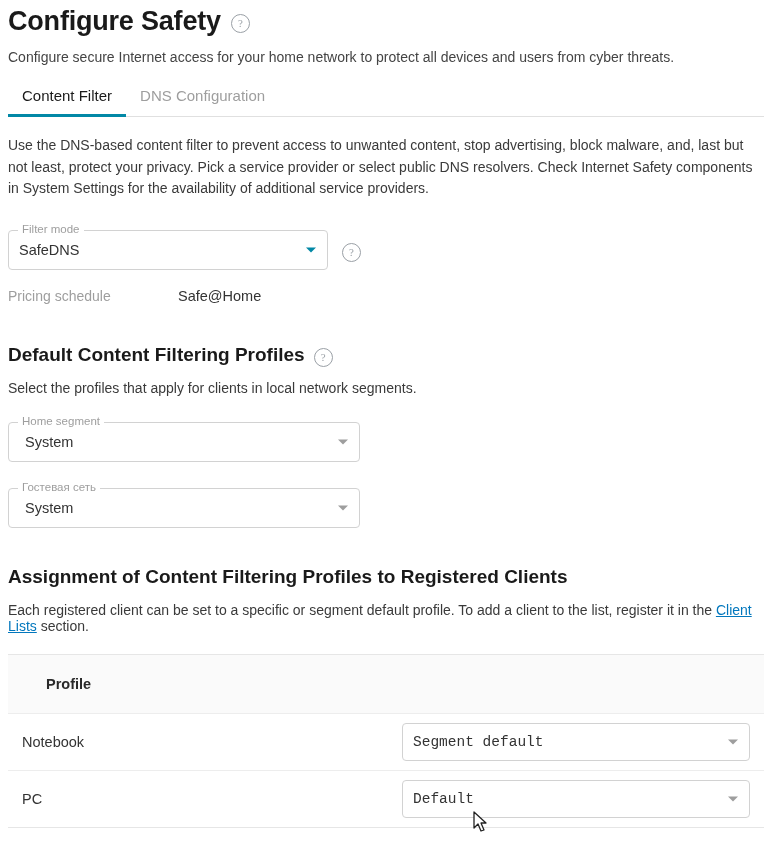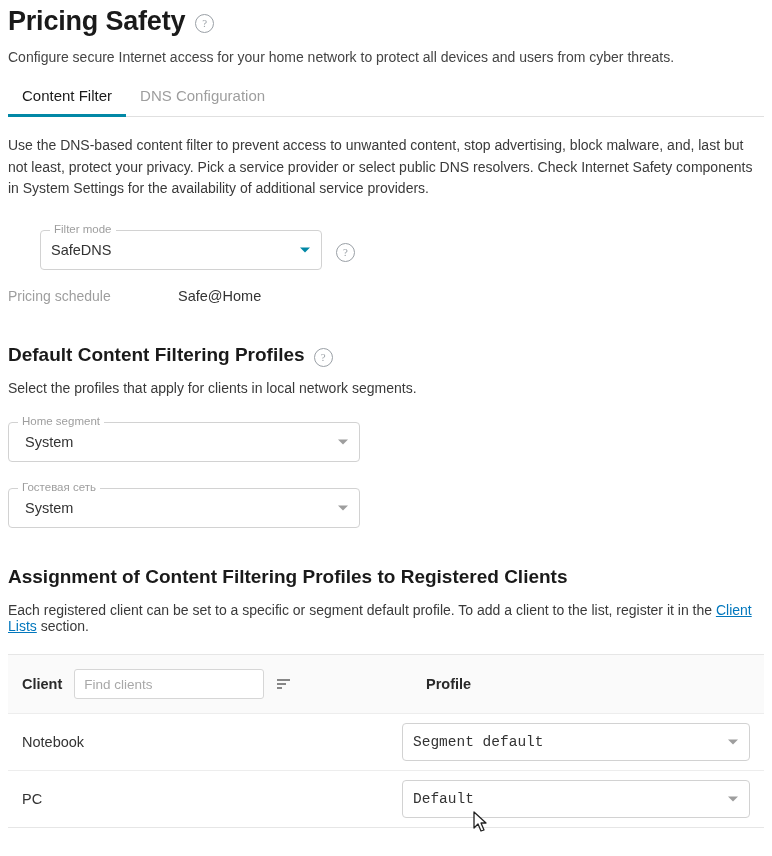--- a/index.html
+++ b/index.html
@@ -127,22 +127,21 @@
   .caret.teal {
     border-top-color: #0288a6;
   }
   .filter-mode-row {
     margin-top: 30px;
     display: flex;
     align-items: center;
     gap: 14px;
   }
   .filter-mode-field {
-    width: 282px;
-    margin-left: 32px;
+    width: 320px;
   }
   
   .info-row {
     display: flex;
     align-items: center;
     margin-top: 18px;
   }
   .info-label {
     width: 170px;
     color: #9e9e9e;
@@ -284,21 +283,21 @@
     height: 26px;
     pointer-events: none;
   }
 </style>
 </head>
 <body>
 
 <div class="page">
 
   <div class="title-row">
-    <div class="page-title">Pricing Safety</div>
+    <div class="page-title">Configure Safety</div>
     <span class="help-icon">?</span>
   </div>
   <div class="subtitle">Configure secure Internet access for your home network to protect all devices and users from cyber threats.</div>
 
   <div class="tabs">
     <div class="tab active">Content Filter</div>
     <div class="tab">DNS Configuration</div>
   </div>
 
   <div class="paragraph">Use the DNS-based content filter to prevent access to unwanted content, stop advertising, block malware, and, last but not least, protect your privacy. Pick a service provider or select public DNS resolvers. Check Internet Safety components in System Settings for the availability of additional service providers.</div>
@@ -338,31 +337,20 @@
 
   <div class="section-head" style="margin-top:38px;">
     <div class="section-title">Assignment of Content Filtering Profiles to Registered Clients</div>
   </div>
   <div class="section-desc">
     <span>Each registered client can be set to a specific or segment default profile. To add a client to the list, register it in the </span><span class="link">Client Lists</span><span> section.</span>
   </div>
 
   <div class="table">
     <div class="thead">
-      <div class="th-client">
-        <span class="th-label">Client</span>
-        <input class="search-input" type="text" placeholder="Find clients" style="">
-        <span class="sort-icon">
-          <svg width="18" height="14" viewBox="0 0 18 14">
-            <line x1="1" y1="3" x2="14" y2="3" stroke="#6b6b6b" stroke-width="1.6"></line>
-            <line x1="1" y1="7" x2="10" y2="7" stroke="#6b6b6b" stroke-width="1.6"></line>
-            <line x1="1" y1="11" x2="6" y2="11" stroke="#6b6b6b" stroke-width="1.6"></line>
-          </svg>
-        </span>
-      </div>
       <div class="th-profile">Profile</div>
     </div>
 
     <div class="row">
       <div class="cell-name">Notebook</div>
       <div class="cell-profile">
         <div class="profile-select">
           <span>Segment default</span>
           <span class="caret"></span>
         </div>

